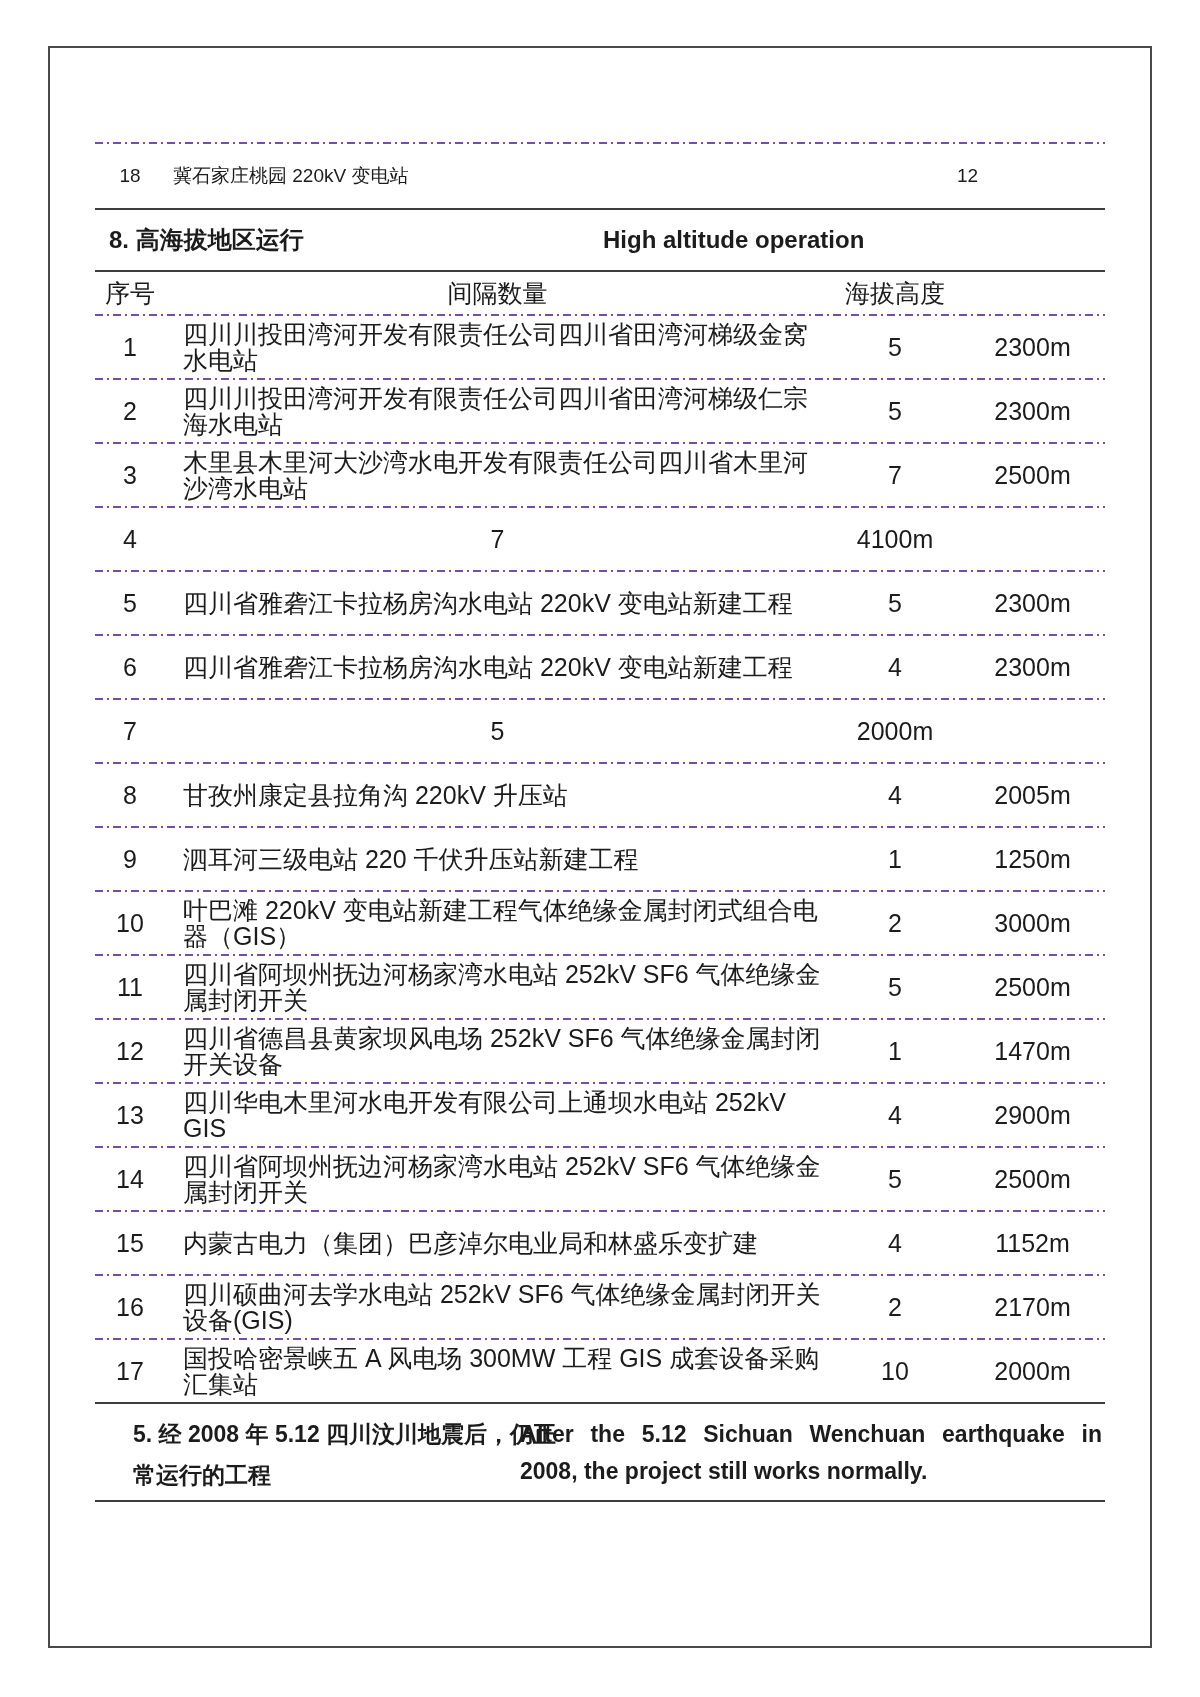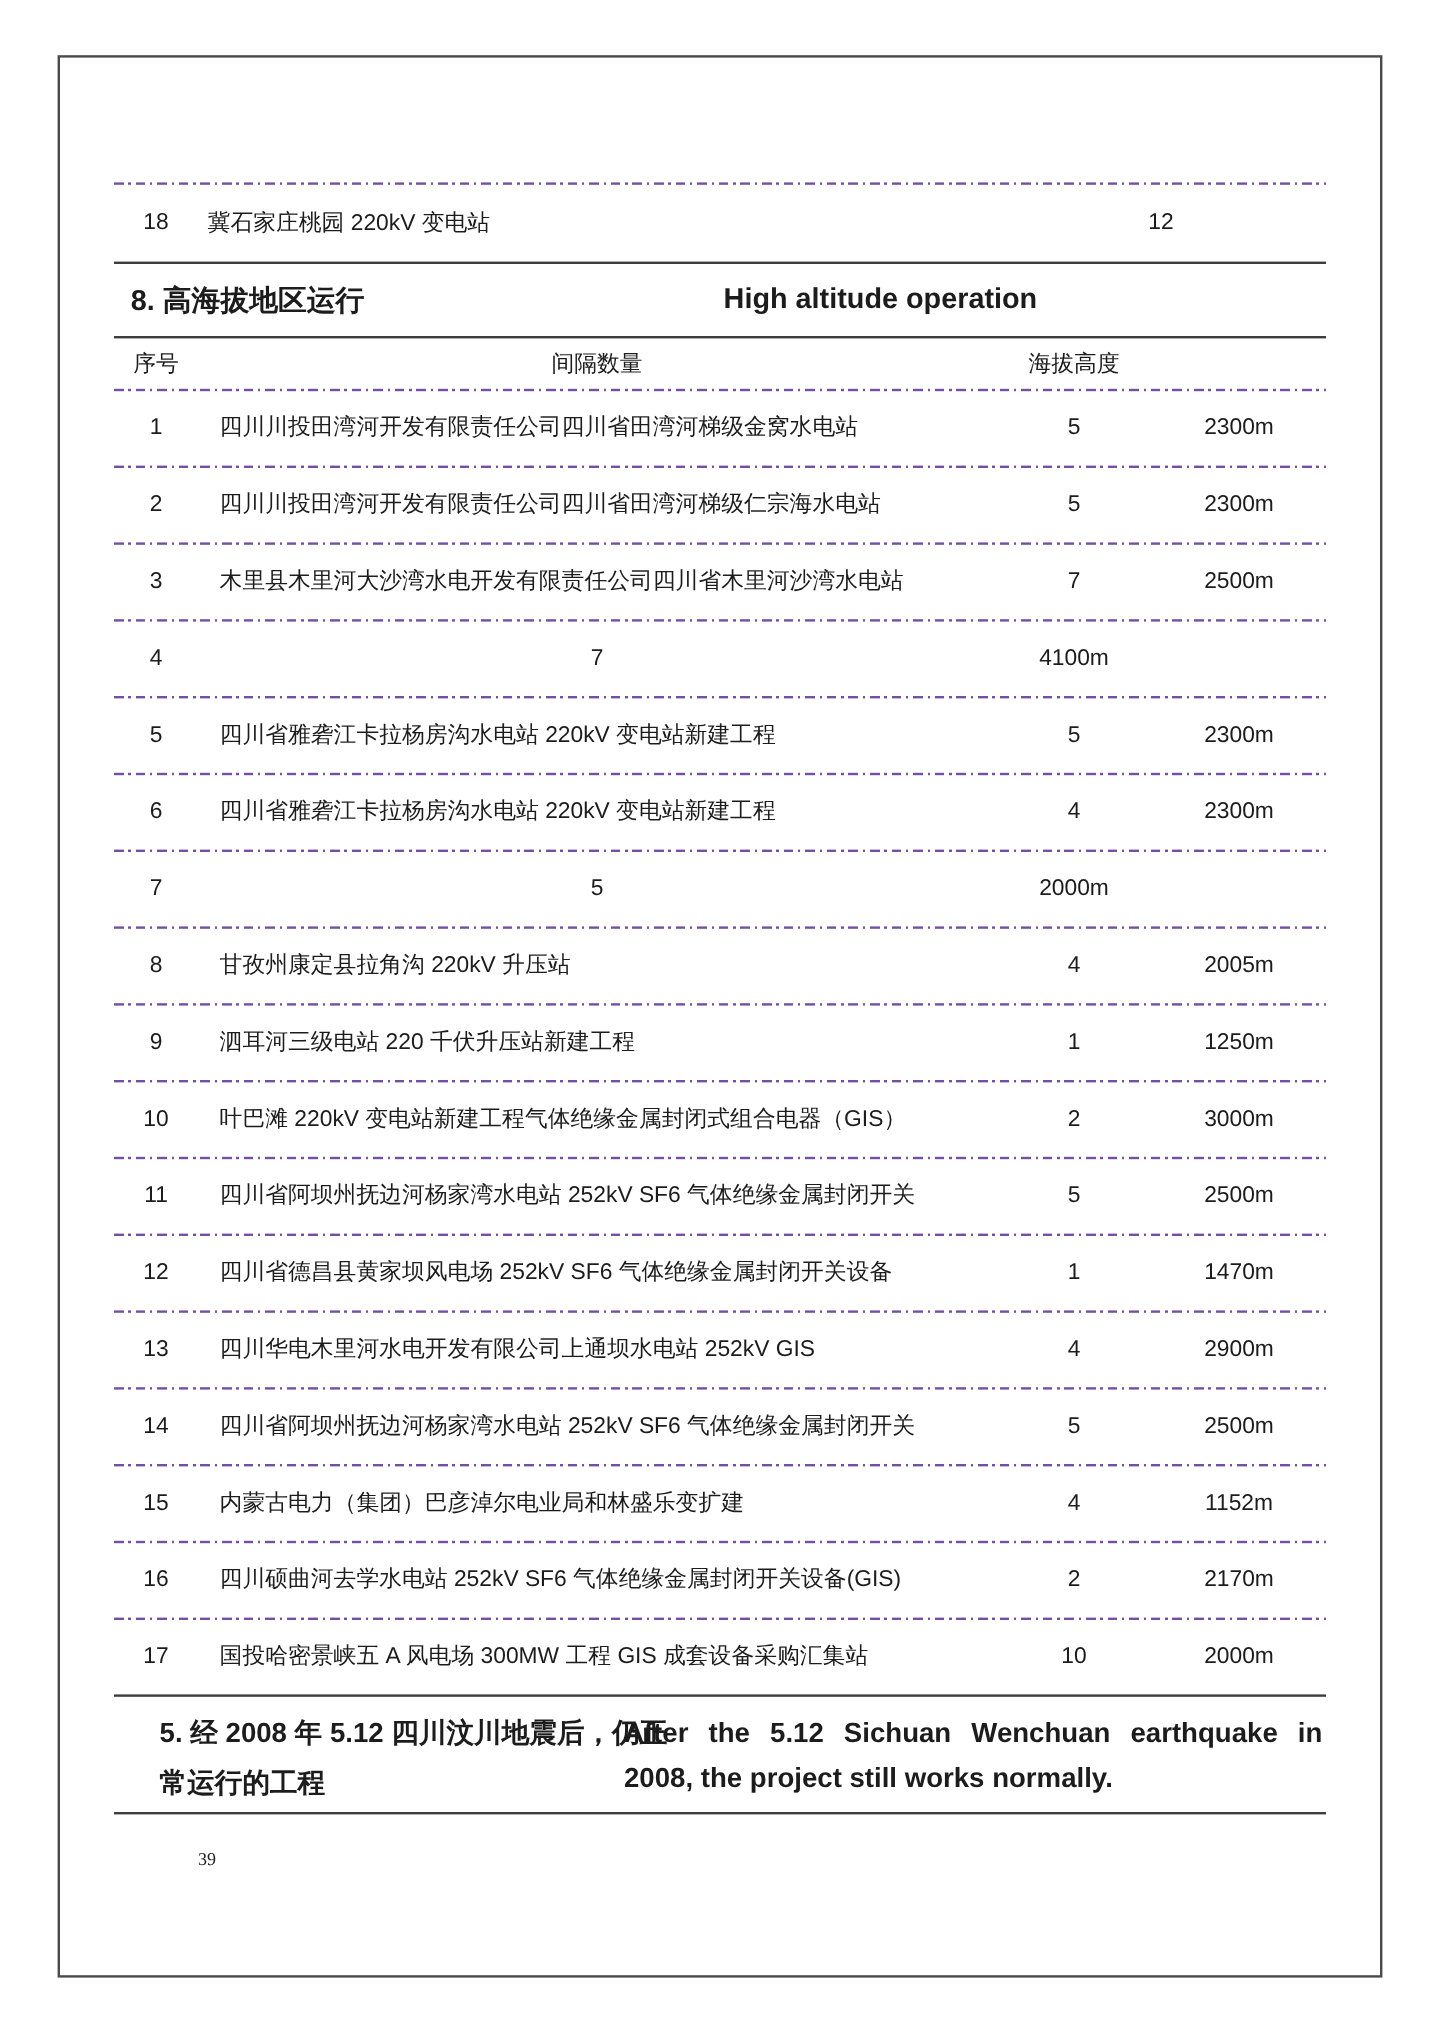--- a/index.html
+++ b/index.html
@@ -11,40 +11,40 @@
   html,body{background:#fff;}
   body{
     width:1200px;height:1697px;position:relative;overflow:hidden;
     font-family:"Liberation Sans","DejaVu Sans",sans-serif;
     color:var(--text);
   }
   .page-border{
     position:absolute;left:48px;top:46px;width:1104px;height:1602px;
     border:2px solid #4a4a4a;background:transparent;
   }
-  .content{position:absolute;left:95px;top:152px;width:1010px;}
+  .content{position:absolute;left:95px;top:142px;width:1010px;}
   .sep{width:100%;}
   .sep.dashed{
     height:2px;
     background:repeating-linear-gradient(90deg,
       var(--dash) 0 8px,transparent 8px 12px,
       var(--dash) 12px 14px,transparent 14px 18px);
   }
   .sep.solid{height:2px;background:var(--line);}
   
   .row.carry{display:grid;grid-template-columns:70px 665px 275px;height:64px;align-items:center;font-size:19px;}
   .row.carry .no{text-align:center;}
   .row.carry .name{padding-left:8px;}
   .row.carry .val{text-align:center;}
   
   .sec4{position:relative;height:60px;font-weight:bold;font-size:24px;}
   .sec4 .zh{position:absolute;left:14px;top:50%;transform:translateY(-50%);}
   .sec4 .en{position:absolute;left:508px;top:50%;transform:translateY(-50%);}
   
-  .row.t{display:grid;grid-template-columns:70px 665px 130px 145px;align-items:center;font-size:19px;}
+  .row.t{display:grid;grid-template-columns:70px 665px 130px 145px;align-items:center;font-size:25px;}
   .row.thead{height:42px;}
   .row.data{height:62px;}
   .cell.no{text-align:center;}
   .cell.name{padding-left:18px;line-height:26px;}
   .cell.bays{text-align:center;}
   .cell.alt{text-align:center;}
   .row.thead .cell{text-align:center;padding-left:0;}
   
   .sec5{position:relative;min-height:96px;font-weight:bold;font-size:23px;}
   .sec5 .zh{position:absolute;left:14px;top:10px;width:430px;line-height:41px;margin-left:24px;}
@@ -212,14 +212,13 @@
     <div class="cell alt">2000m</div>
   </div>
 
   <div class="sep solid"></div>
   <div class="sec5">
     <div class="zh">5. 经 2008 年 5.12 四川汶川地震后，仍正常运行的工程</div>
     <div class="en">After the 5.12 Sichuan Wenchuan earthquake in 2008, the project still works normally.</div>
   </div>
   <div class="sep solid"></div>
 
-  <div class="pagenum">39</div>
 </div>
 
 </body></html>

